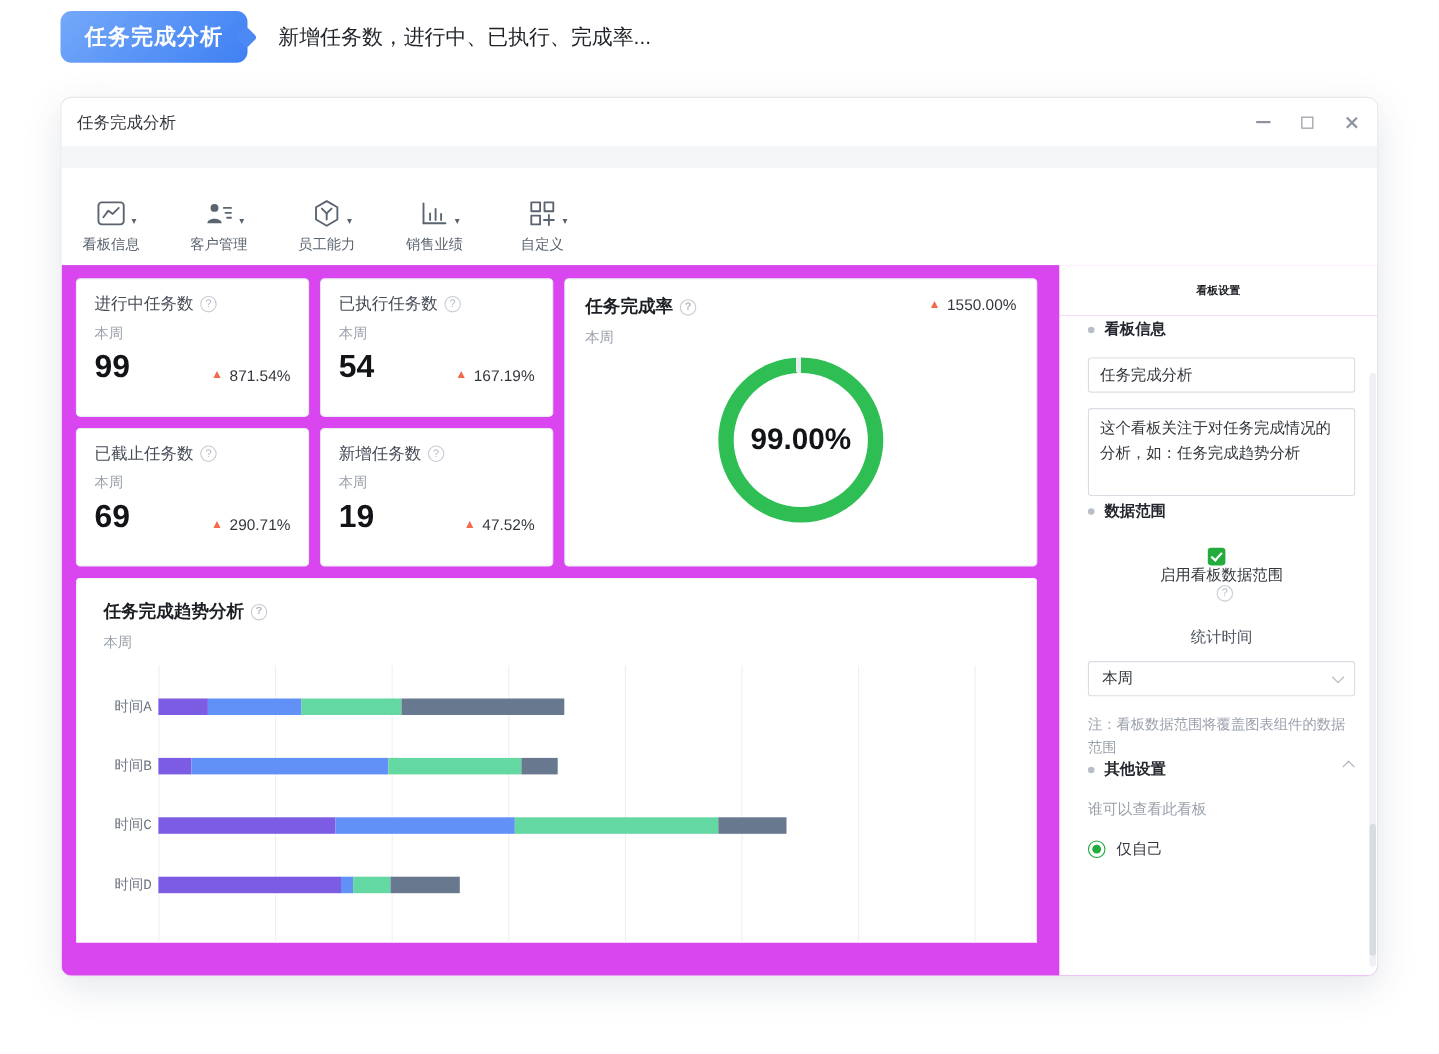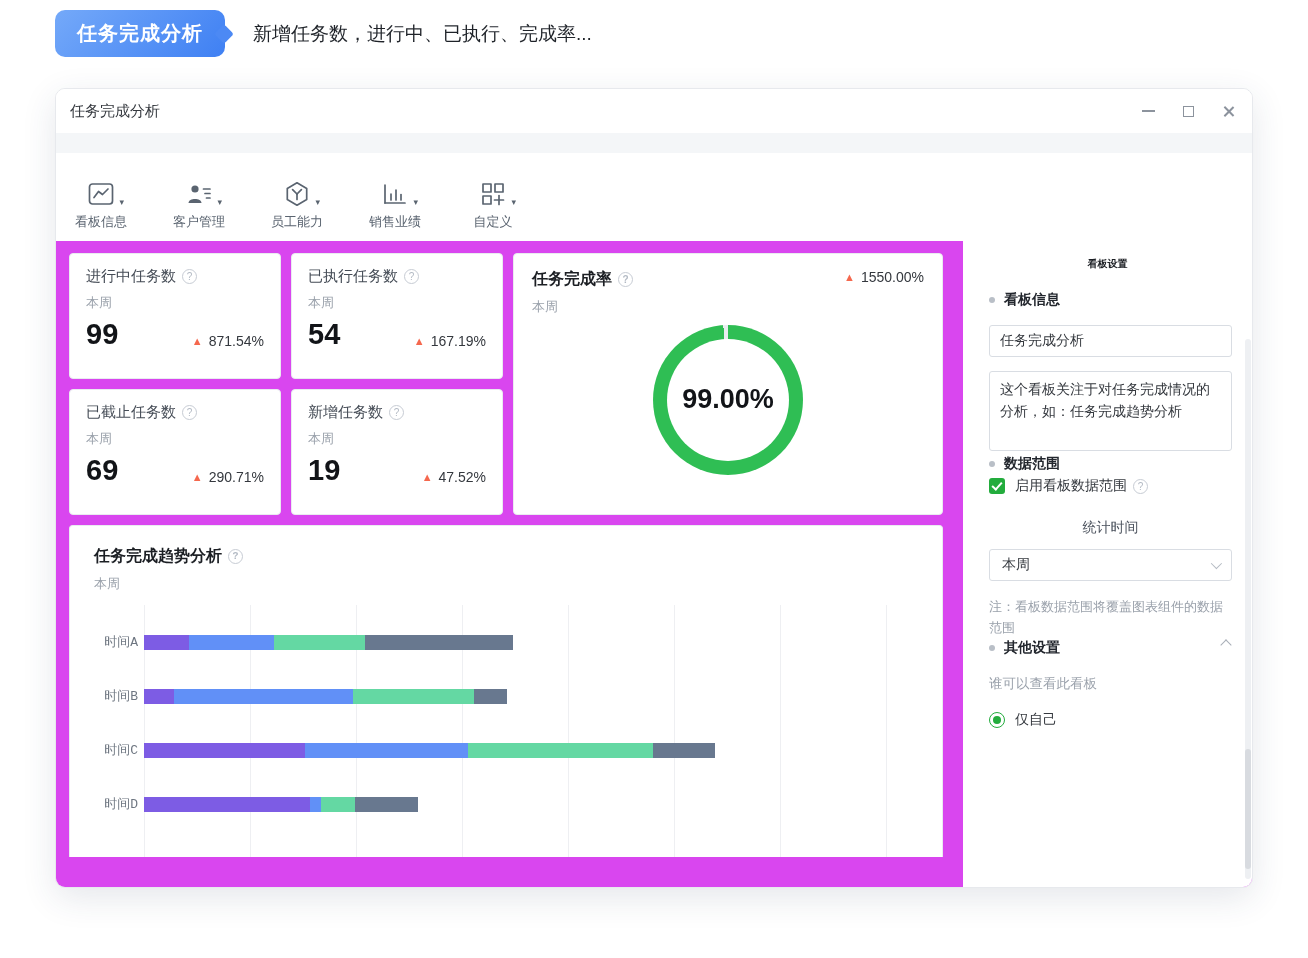--- a/index.html
+++ b/index.html
@@ -78,21 +78,21 @@
   .tab.active { background:#fff; color:#1c1f24; font-weight:700; }
   .tab.inactive { background:#f0f2f5; color:#4a515c; }
   .panel-body { flex:1; background:#fff; padding:4px 20px 0 26px; position:relative; }
   .section-head { display:flex; align-items:center; }
   .dot { width:6px; height:6px; border-radius:50%; background:#b9bfc7; margin-right:9px; }
   .section-title { font-size:14px; font-weight:700; color:#23272e; }
   .spread { justify-content:flex-start; position:relative; }
   .chev-up { position:absolute; right:2px; top:2px; width:8px; height:8px; border-left:1.6px solid #a8aeb7; border-top:1.6px solid #a8aeb7; transform:rotate(45deg); }
   .text-input { margin-top:16px; width:100%; height:32px; border:1px solid #d9dde3; border-radius:3px; padding:0 10px; font-size:14px; color:#34383e; font-family:inherit; background:#fff; }
   .textarea { margin-top:14px; width:100%; height:80px; border:1px solid #d9dde3; border-radius:3px; padding:7px 10px; font-size:14px; color:#34383e; line-height:1.55; font-family:inherit; resize:none; background:#fff; }
-  .check-row { display:flex; align-items:center; margin-top:4px; }
+  .check-row { display:flex; align-items:center; margin-top:24px;flex-direction:column; }
   .checkbox { width:16px; height:16px; background:#23ac3d; border-radius:3px; position:relative; margin-right:10px; flex:0 0 16px; cursor:pointer; }
   .checkbox::after { content:""; position:absolute; left:5px; top:2px; width:4px; height:8px; border-right:2px solid #fff; border-bottom:2px solid #fff; transform:rotate(42deg); }
   .check-label { font-size:14px; color:#34383e; }
   .field-label { margin-top:24px; font-size:14px; color:#4a515c;text-align:center; }
   .select { margin-top:12px; height:32px; border:1px solid #d9dde3; border-radius:3px; display:flex; align-items:center; justify-content:space-between; padding:0 12px; cursor:pointer; background:#fff; }
   .select .val { font-size:14px; color:#34383e; }
   .chev-down { width:8px; height:8px; border-right:1.5px solid #b4bac2; border-bottom:1.5px solid #b4bac2; transform:rotate(45deg) translateY(-2px); }
   .note { margin-top:16px; font-size:13px; color:#9aa1ab; line-height:1.6; }
   .muted-label { margin-top:18px; font-size:13.5px; color:#9aa1ab; }
   .radio-row { display:flex; align-items:center; margin-top:18px; }

